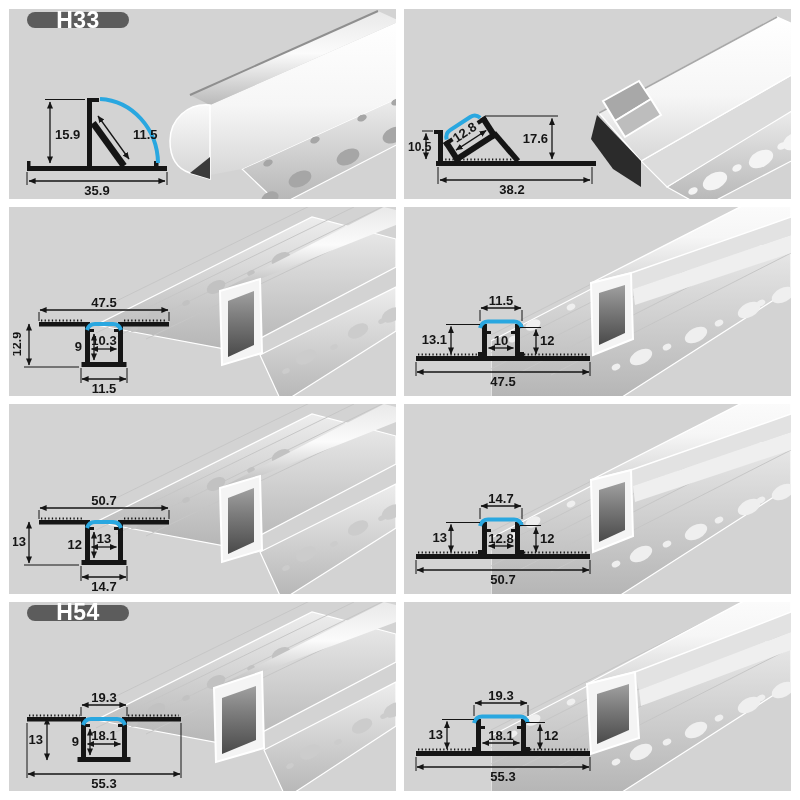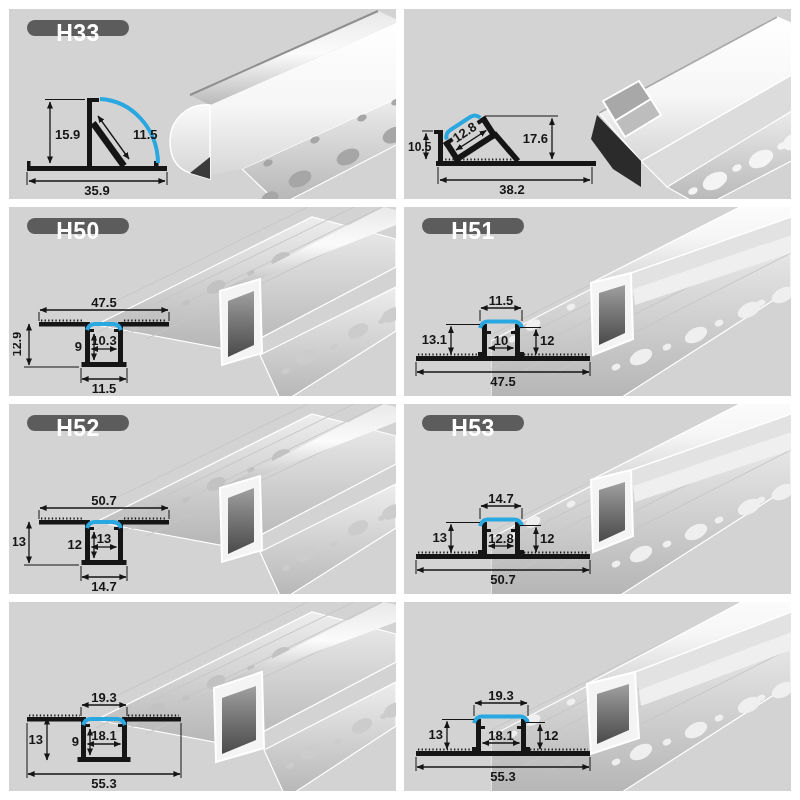--- a/index.html
+++ b/index.html
@@ -1,21 +1,21 @@
 <!DOCTYPE html>
 <html><head>
 <meta charset="utf-8">
 <style>
   html,body{margin:0;padding:0;background:#ffffff;}
   .page{width:800px;height:800px;box-sizing:border-box;padding:9px;background:#ffffff;
         display:grid;grid-template-columns:repeat(2,1fr);grid-template-rows:repeat(4,1fr);gap:8px;
         font-family:"Liberation Sans",sans-serif;}
   .cell{position:relative;background:#d3d3d3;overflow:hidden;}
-  .badge{position:absolute;left:18px;top:11px;width:102px;height:16px;border-radius:17px;
-         background:#5c5c5c;color:#ffffff;display:flex;justify-content:center;
+  .badge{position:absolute;left:18px;top:3px;width:102px;height:16px;border-radius:17px;
+         background:#5c5c5c;color:#ffffff;display:flex;align-items:center;justify-content:center;
          font-size:23px;font-weight:bold;letter-spacing:.5px;z-index:3;}
   .render{position:absolute;right:0;top:0;z-index:1;}
   .render.r1{right:-4px;}
   .drawing{position:absolute;left:4px;bottom:0;z-index:2;}
   .drawing.da{left:12px;bottom:4px;}
   .drawing.db{left:2px;bottom:2px;}
   svg text{font-family:"Liberation Sans",sans-serif;font-weight:bold;fill:#151515;}
   .dim{stroke:#151515;stroke-width:1.3;fill:none;}
   .thin{stroke:#151515;stroke-width:1;fill:none;}
   .ink{fill:#151515;}
@@ -143,23 +143,20 @@
       <line class="dim" x1="20" y1="48.5" x2="20" y2="74" marker-start="url(#arr)" marker-end="url(#arr)"></line>
       <text x="2" y="66" font-size="12">10.5</text>
       <line class="thin" x1="32" y1="82" x2="32" y2="99"></line>
       <line class="thin" x1="186" y1="82" x2="186" y2="99"></line>
       <line class="dim" x1="34" y1="95" x2="184" y2="95" marker-start="url(#arr)" marker-end="url(#arr)"></line>
       <text x="106" y="109" font-size="13" text-anchor="middle">38.2</text>
     </svg>
   </div>
 
   <div class="cell">
-    <div class="badge">
-      <span>H50</span>
-    </div>
     <svg class="render" width="300" height="190" viewBox="0 0 300 190">
       <polygon points="0,118 216,10 300,32 300,60 140,144" fill="url(#gPlate)" class="edge"></polygon>
       <g class="groove">
         <line x1="0" y1="104" x2="232" y2="-10"></line>
           <line x1="0" y1="126" x2="258" y2="0"></line>
         <line x1="20" y1="130" x2="286" y2="0"></line>
           <line x1="50" y1="132" x2="300" y2="12"></line>
       </g>
       <g fill="#c2c2c2">
         <ellipse cx="60" cy="108" rx="10" ry="6" transform="rotate(-27 60 108)"></ellipse>
@@ -208,23 +205,20 @@
       <line class="dim" x1="78.5" y1="71" x2="103.5" y2="71" marker-start="url(#arr)" marker-end="url(#arr)"></line>
       <text x="91" y="67" font-size="13" text-anchor="middle">10.3</text>
       <line class="thin" x1="68" y1="90" x2="68" y2="105"></line>
       <line class="thin" x1="114" y1="90" x2="114" y2="105"></line>
       <line class="dim" x1="69" y1="101" x2="113" y2="101" marker-start="url(#arr)" marker-end="url(#arr)"></line>
       <text x="91" y="115" font-size="13" text-anchor="middle">11.5</text>
     </svg>
   </div>
 
   <div class="cell">
-    <div class="badge">
-      <span>H51</span>
-    </div>
     <svg class="render" width="300" height="190" viewBox="0 0 300 190">
       <polygon points="0,134 212,24 300,46 300,82 128,192 0,192" fill="url(#gPlate)" class="edge"></polygon>
       <g class="groove">
         <line x1="0" y1="146" x2="280" y2="4"></line>
           <line x1="0" y1="162" x2="300" y2="10"></line>
         <line x1="20" y1="170" x2="300" y2="28"></line>
           <line x1="60" y1="168" x2="300" y2="46"></line>
         <line x1="0" y1="128" x2="240" y2="6"></line>
       </g>
       <g fill="#efefef">
@@ -272,23 +266,20 @@
       <line class="dim" x1="80.5" y1="70" x2="105.5" y2="70" marker-start="url(#arr)" marker-end="url(#arr)"></line>
       <text x="93" y="66.5" font-size="13" text-anchor="middle">10</text>
       <line class="thin" x1="8" y1="84" x2="8" y2="98"></line>
       <line class="thin" x1="182" y1="84" x2="182" y2="98"></line>
       <line class="dim" x1="9" y1="94" x2="181" y2="94" marker-start="url(#arr)" marker-end="url(#arr)"></line>
       <text x="95" y="108" font-size="13" text-anchor="middle">47.5</text>
     </svg>
   </div>
 
   <div class="cell">
-    <div class="badge">
-      <span>H52</span>
-    </div>
     <svg class="render" width="300" height="190" viewBox="0 0 300 190">
       <polygon points="0,118 216,10 300,32 300,60 140,144" fill="url(#gPlate)" class="edge"></polygon>
       <g class="groove">
         <line x1="0" y1="104" x2="232" y2="-10"></line>
           <line x1="0" y1="126" x2="258" y2="0"></line>
         <line x1="20" y1="130" x2="286" y2="0"></line>
           <line x1="50" y1="132" x2="300" y2="12"></line>
       </g>
       <g fill="#c2c2c2">
         <ellipse cx="60" cy="108" rx="10" ry="6" transform="rotate(-27 60 108)"></ellipse>
@@ -337,23 +328,20 @@
       <line class="dim" x1="78.5" y1="71" x2="103.5" y2="71" marker-start="url(#arr)" marker-end="url(#arr)"></line>
       <text x="91" y="67" font-size="13" text-anchor="middle">13</text>
       <line class="thin" x1="68" y1="90" x2="68" y2="105"></line>
       <line class="thin" x1="114" y1="90" x2="114" y2="105"></line>
       <line class="dim" x1="69" y1="101" x2="113" y2="101" marker-start="url(#arr)" marker-end="url(#arr)"></line>
       <text x="91" y="115" font-size="13" text-anchor="middle">14.7</text>
     </svg>
   </div>
 
   <div class="cell">
-    <div class="badge">
-      <span>H53</span>
-    </div>
     <svg class="render" width="300" height="190" viewBox="0 0 300 190">
       <polygon points="0,134 212,24 300,46 300,82 128,192 0,192" fill="url(#gPlate)" class="edge"></polygon>
       <g class="groove">
         <line x1="0" y1="146" x2="280" y2="4"></line>
           <line x1="0" y1="162" x2="300" y2="10"></line>
         <line x1="20" y1="170" x2="300" y2="28"></line>
           <line x1="60" y1="168" x2="300" y2="46"></line>
         <line x1="0" y1="128" x2="240" y2="6"></line>
       </g>
       <g fill="#efefef">
@@ -401,20 +389,23 @@
       <line class="dim" x1="80.5" y1="70" x2="105.5" y2="70" marker-start="url(#arr)" marker-end="url(#arr)"></line>
       <text x="93" y="66.5" font-size="13" text-anchor="middle">12.8</text>
       <line class="thin" x1="8" y1="84" x2="8" y2="98"></line>
       <line class="thin" x1="182" y1="84" x2="182" y2="98"></line>
       <line class="dim" x1="9" y1="94" x2="181" y2="94" marker-start="url(#arr)" marker-end="url(#arr)"></line>
       <text x="95" y="108" font-size="13" text-anchor="middle">50.7</text>
     </svg>
   </div>
 
   <div class="cell">
+    <div class="badge">
+      <span>H54</span>
+    </div>
     <svg class="render" width="300" height="190" viewBox="0 0 300 190">
       <polygon points="0,118 216,10 300,32 300,60 140,144" fill="url(#gPlate)" class="edge"></polygon>
       <g class="groove">
         <line x1="0" y1="104" x2="232" y2="-10"></line>
           <line x1="0" y1="126" x2="258" y2="0"></line>
         <line x1="20" y1="130" x2="286" y2="0"></line>
           <line x1="50" y1="132" x2="300" y2="12"></line>
       </g>
       <g fill="#c2c2c2">
         <ellipse cx="60" cy="108" rx="10" ry="6" transform="rotate(-27 60 108)"></ellipse>

